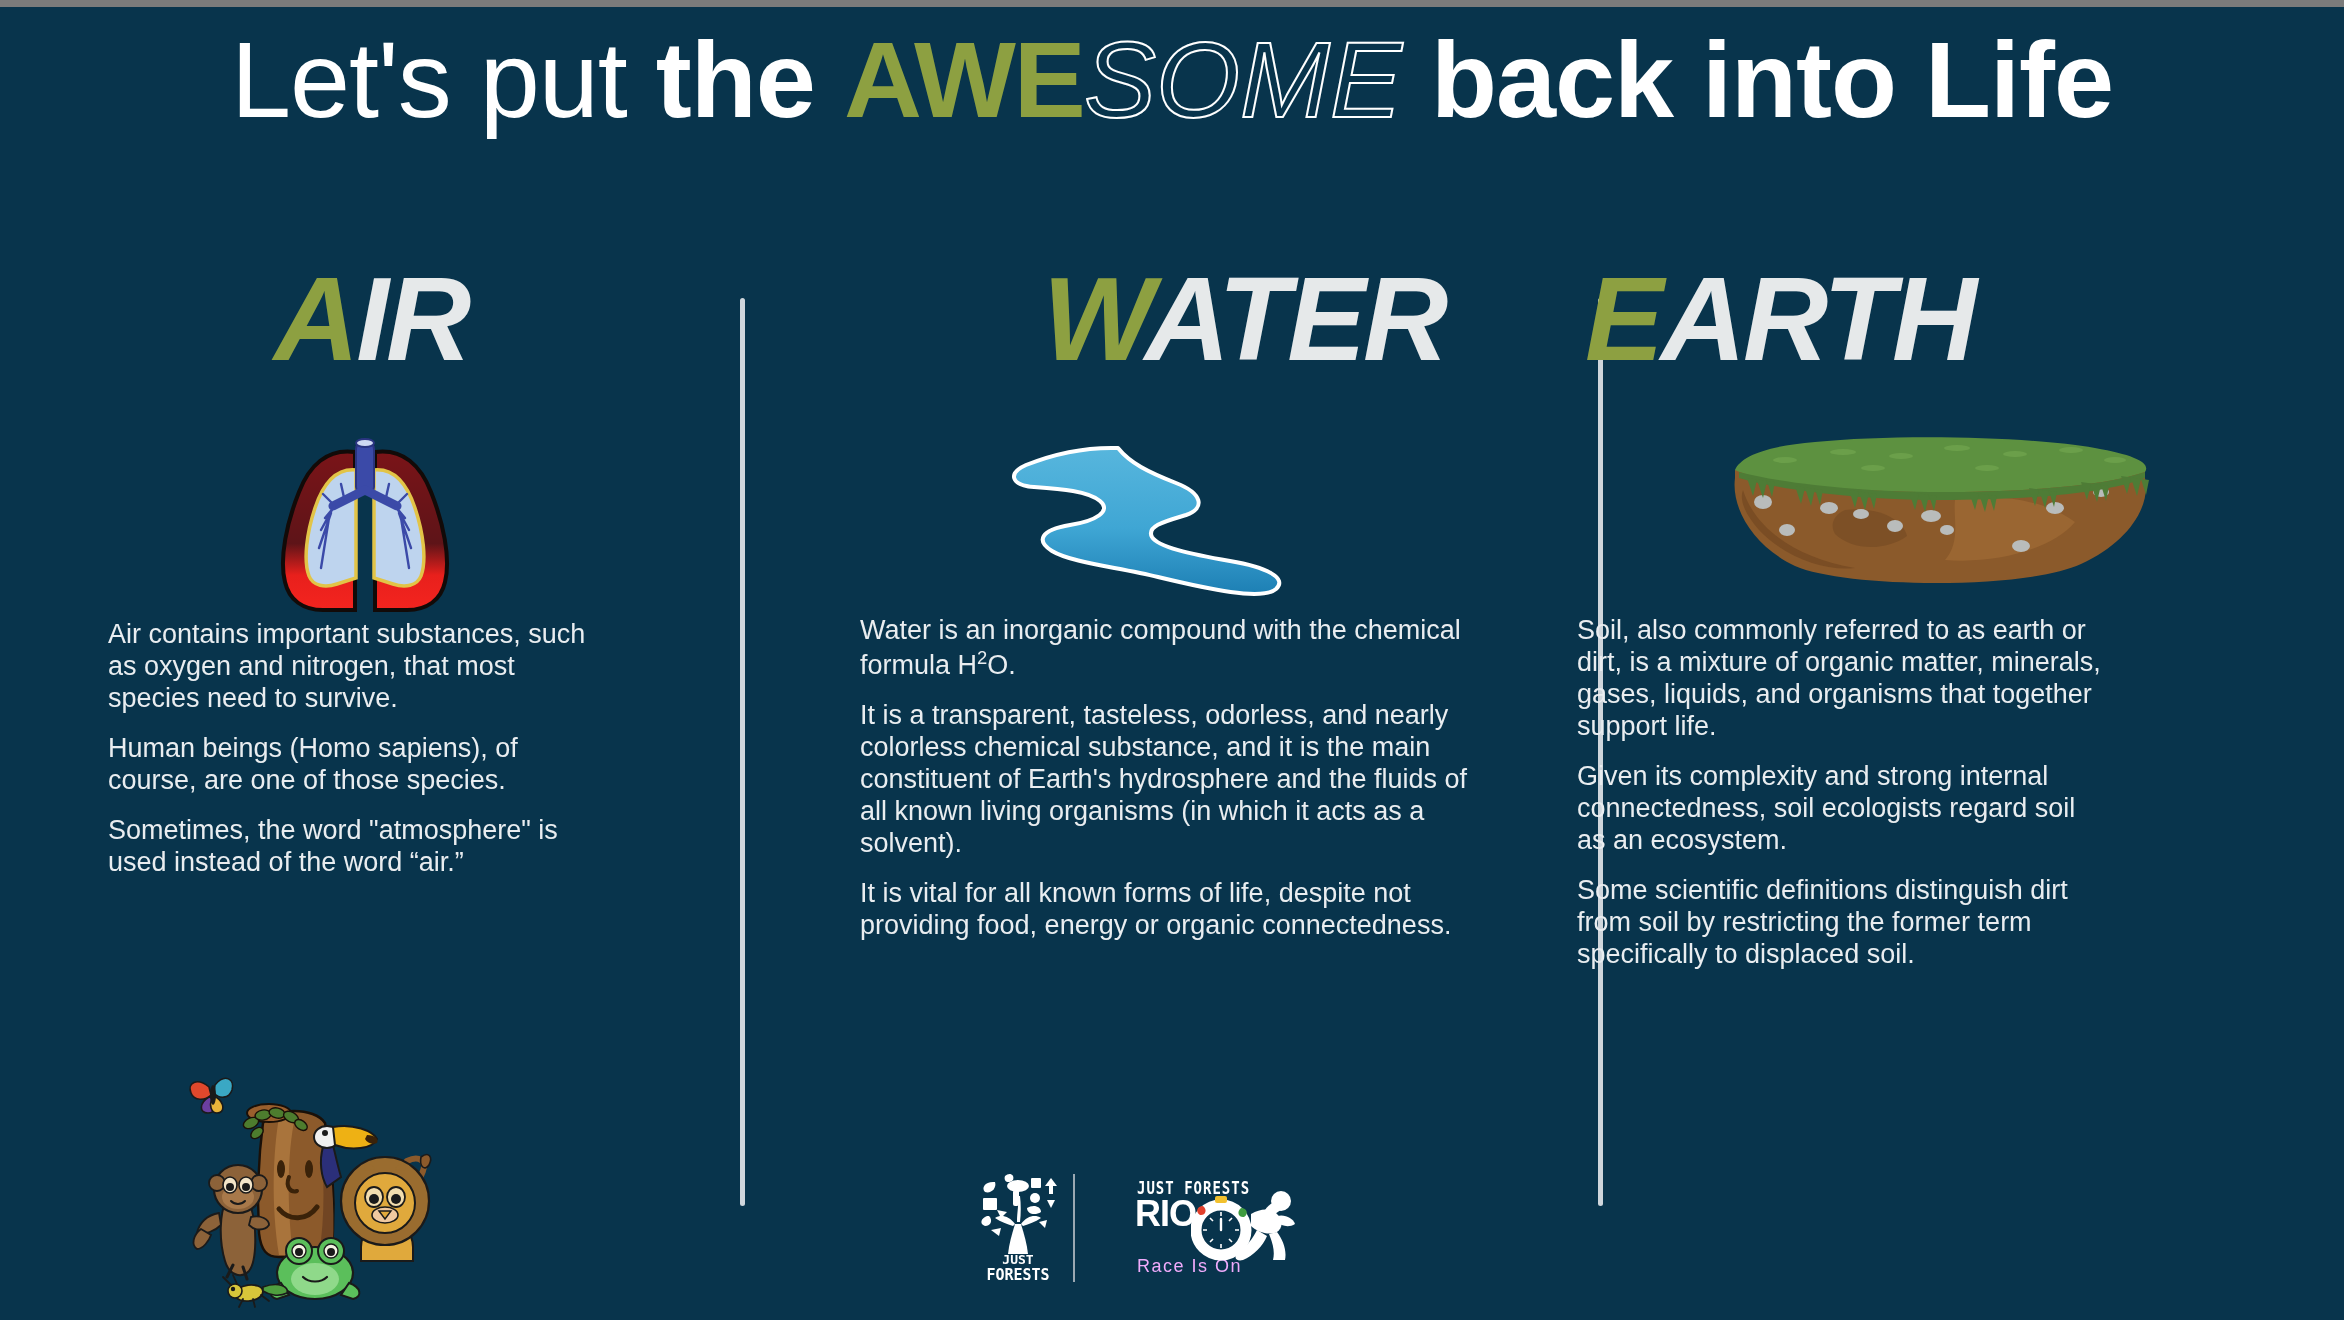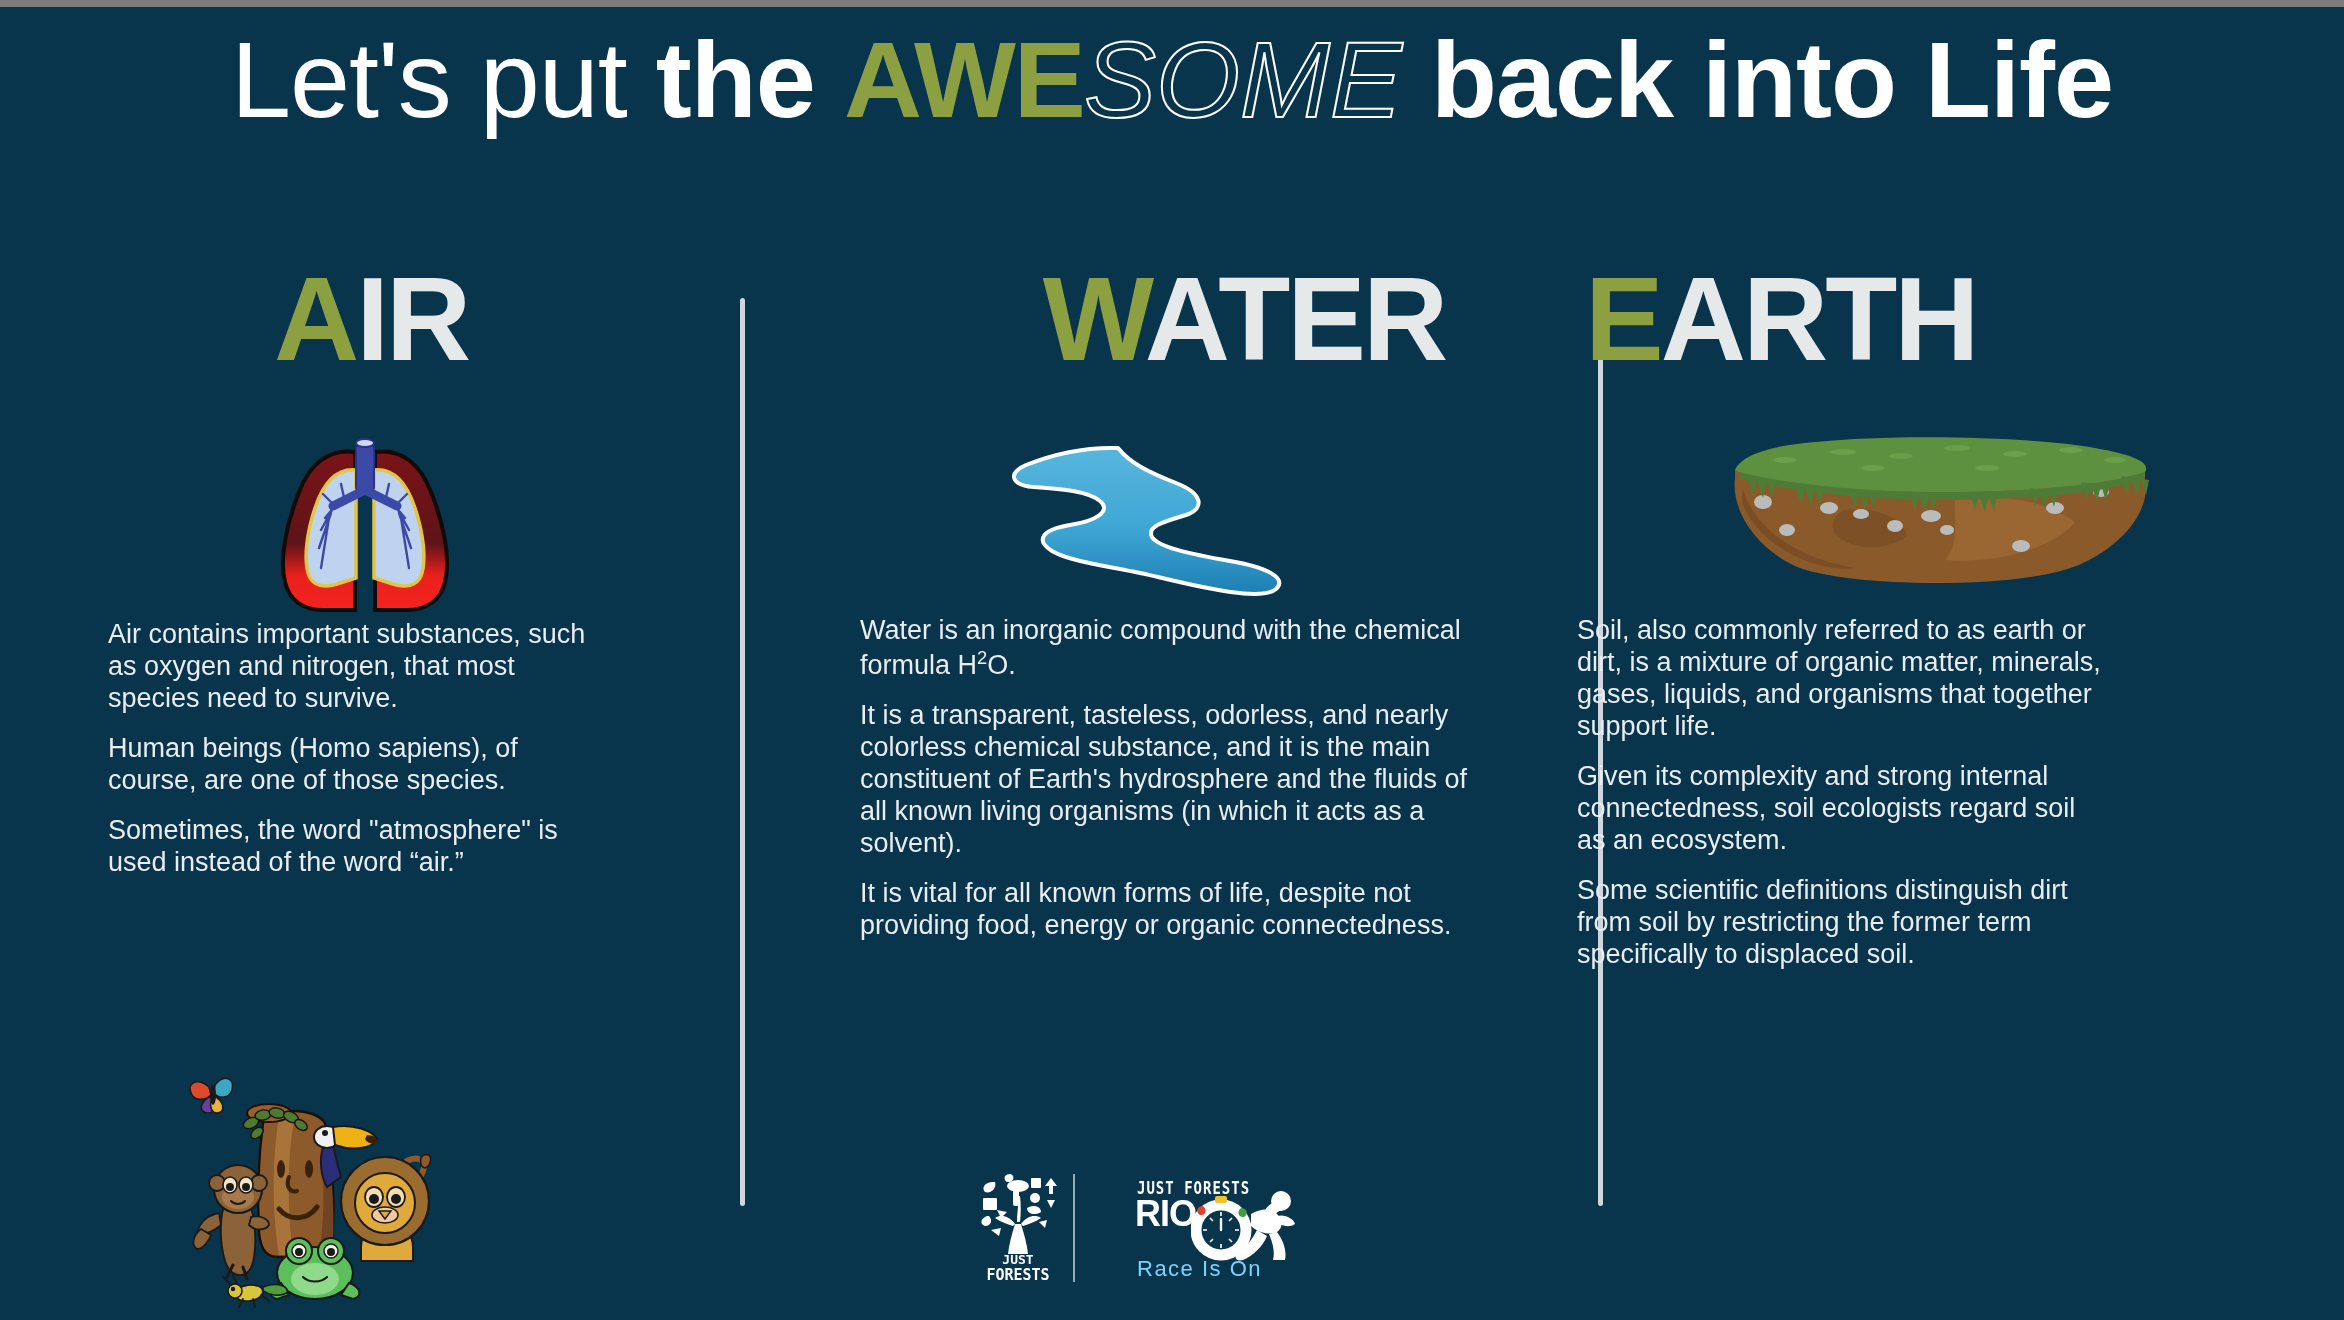--- a/index.html
+++ b/index.html
@@ -56,20 +56,21 @@
   .col { position:absolute; top:260px; }
   #col-air   { left:100px;  width:600px; }
   #col-water { left:860px;  width:680px; }
   #col-earth { left:1563px; width:620px; }
 
   .col-heading {
     font-size:118px; font-weight:900;
     line-height:1.0; letter-spacing:-3px;
     color:#e6e9ea;
     white-space:nowrap;
+    font-style:italic;
   }
   .col-heading .lead { color:#8da041; }
   #col-air   .col-heading { text-align:left;   padding-left:174px; }
   #col-water .col-heading { text-align:center;   padding-left:88px;  }
   #col-earth .col-heading { text-align:left;   padding-left:22px;  }
 
   .art { position:relative; height:195px; margin-top:16px; }
 
   .col-body { margin-top:10px; }
   .col-body p {
@@ -113,21 +114,21 @@
     font-family:"DejaVu Sans Mono", monospace;
     transform:scaleY(1.25);
   }
   .rio-word {
     position:absolute; left:40px; top:24px;
     font-size:36px; font-weight:900; color:#ffffff;
     letter-spacing:-1px; line-height:1;
   }
   .rio-tag {
     position:absolute; left:42px; top:84px;
-    font-size:22px; color:#7dd3fc; letter-spacing:1.5px;
+    font-size:18px; color:#f0abfc; letter-spacing:1.5px;
     font-weight:400;
   }
 </style>
 </head>
 <body>
 
 <div id="stage">
 
   <div class="topbar"></div>
 

